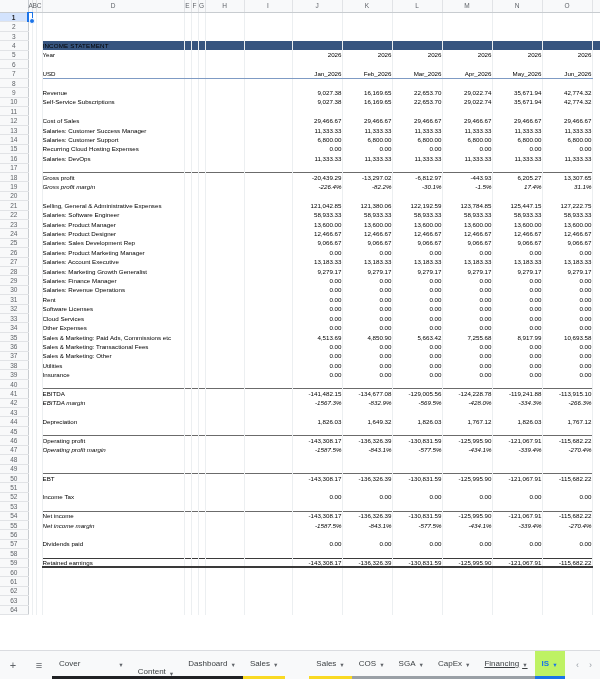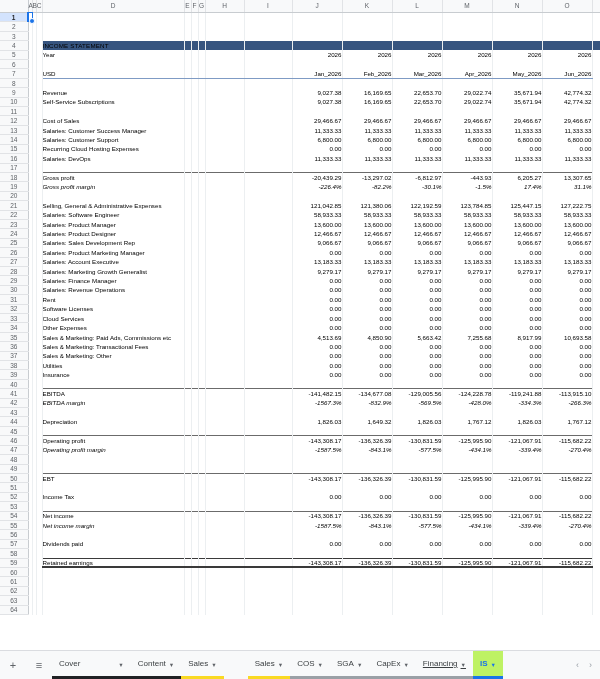--- a/index.html
+++ b/index.html
@@ -1411,22 +1411,26 @@
   </div>
 
   <div class="sheetbar">
     <div class="sb-btn">+</div>
     <div class="sb-btn">≡</div>
     <div class="tabs" id="tabs-container">
         <div class="tab" style="border-bottom-color: rgb(32, 33, 36); gap: 38px;">
           <span>Cover</span>
           <span class="cav">▼</span>
         </div>
+        <div class="tab" style="border-bottom-color: rgb(32, 33, 36); align-items: flex-end;">
+          <span>Content</span>
+          <span class="cav">▼</span>
+        </div>
         <div class="tab" style="border-bottom-color: rgb(32, 33, 36);">
-          <span>Content</span>
+          <span>Dashboard</span>
           <span class="cav">▼</span>
         </div>
         <div class="tab" style="border-bottom-color: rgb(249, 217, 35);">
           <span>Sales</span>
           <span class="cav">▼</span>
         </div>
         <div class="tab" style="border-bottom-color: rgb(249, 217, 35); margin-left: 24px;">
           <span>Sales</span>
           <span class="cav">▼</span>
         </div>

